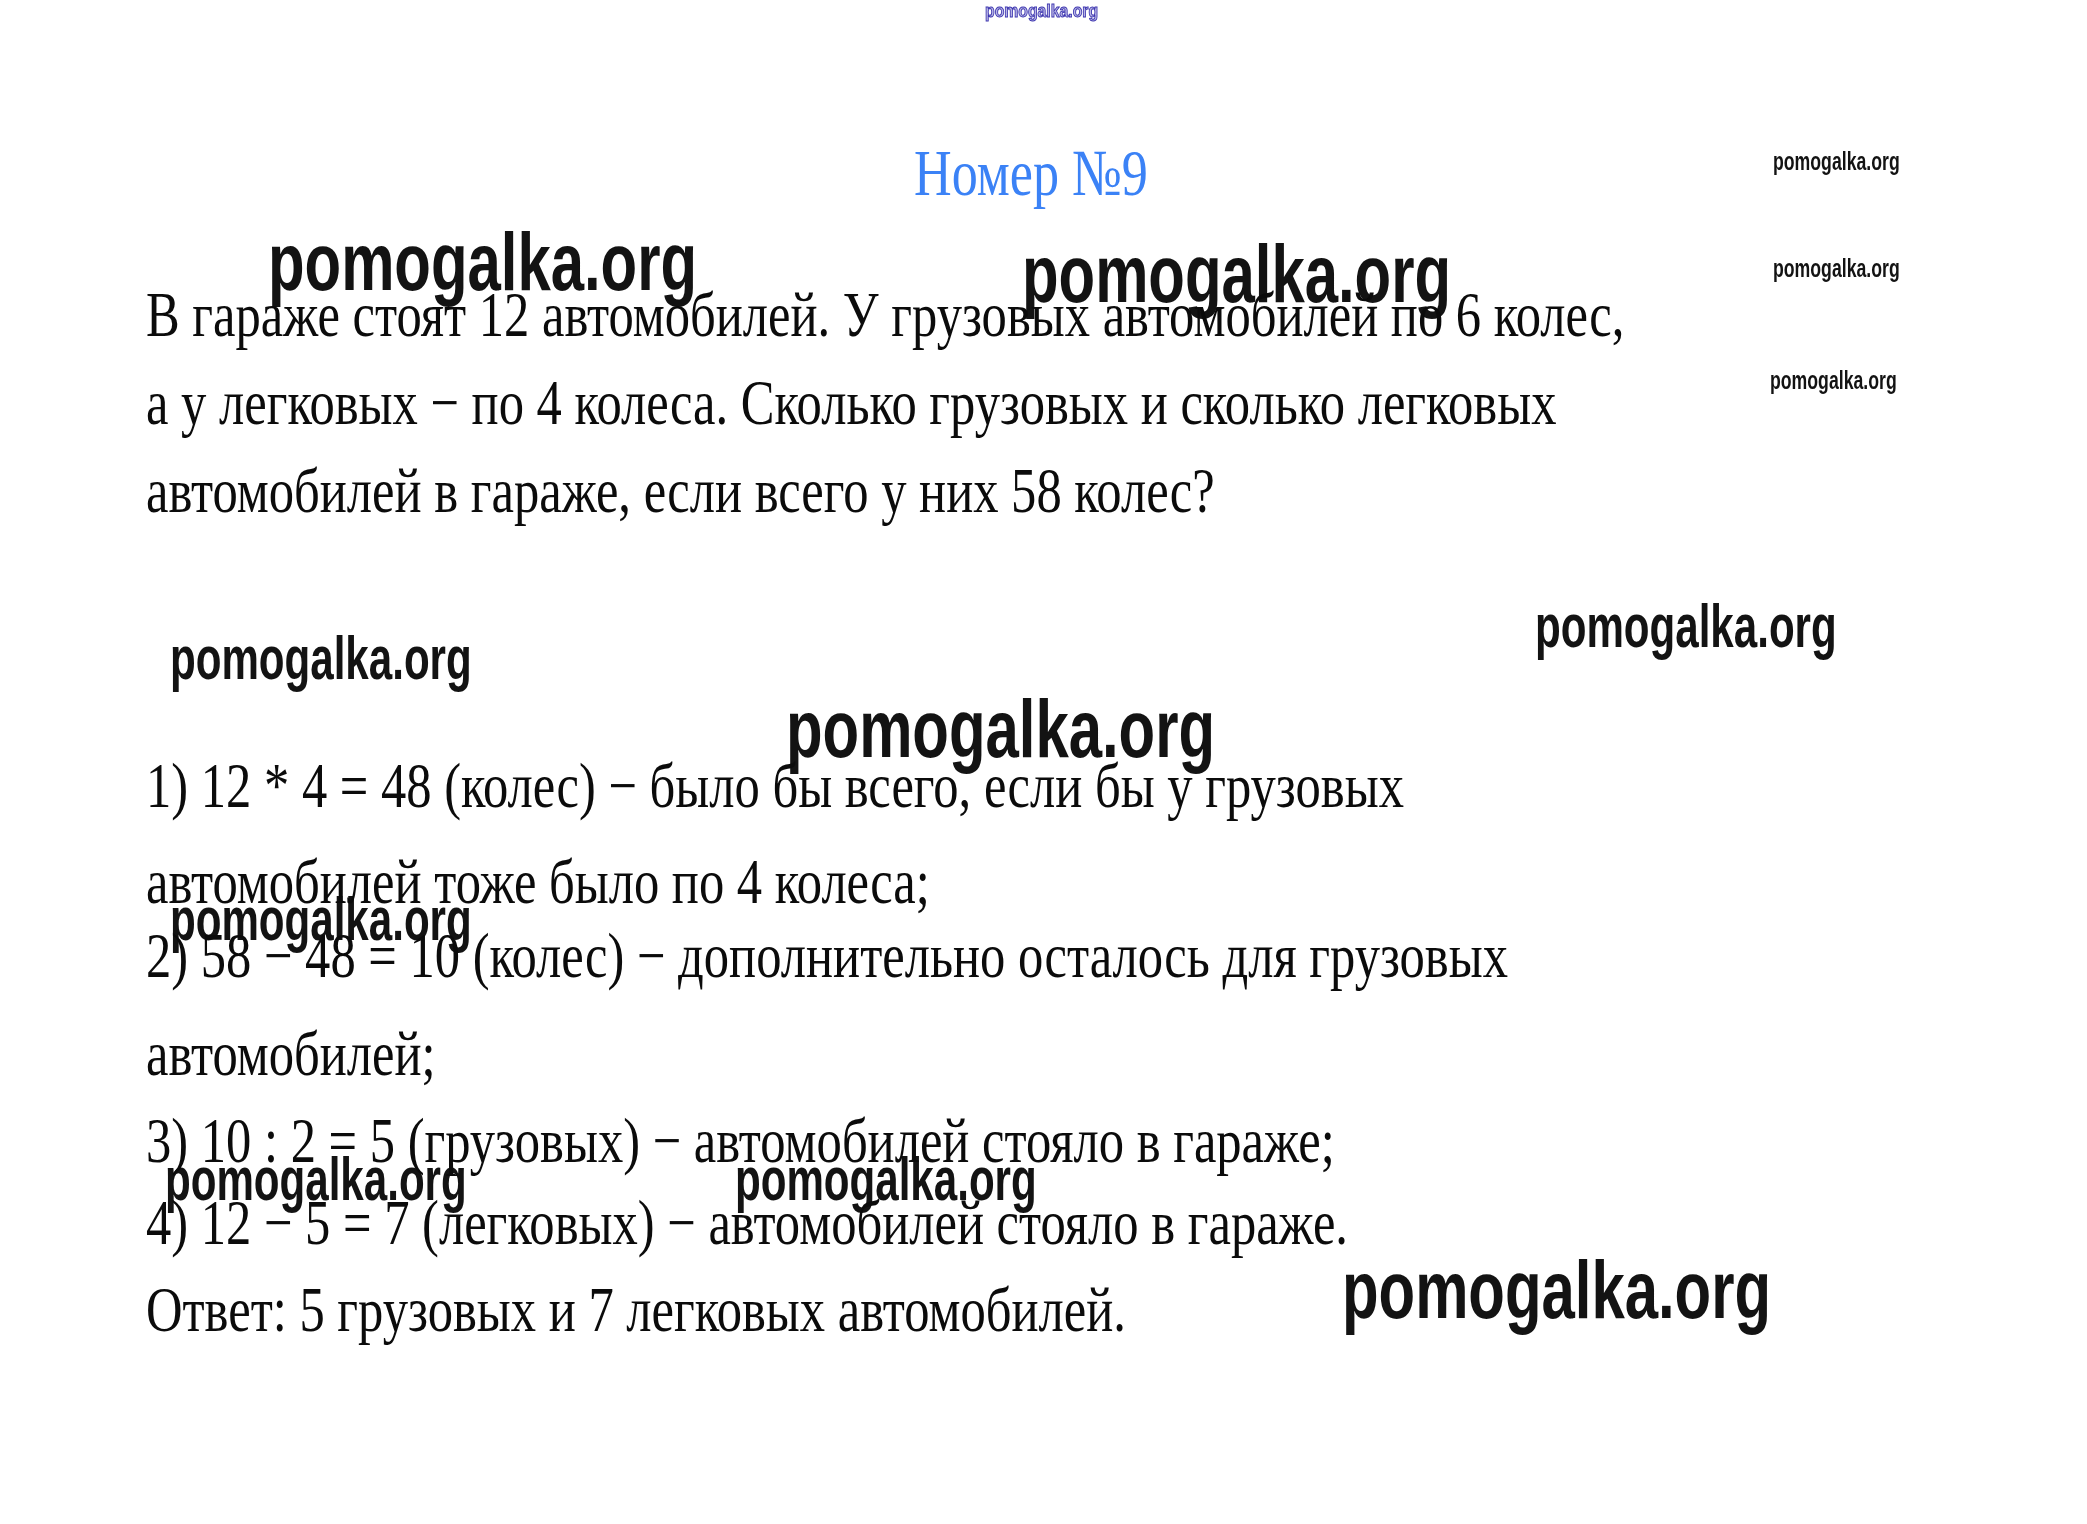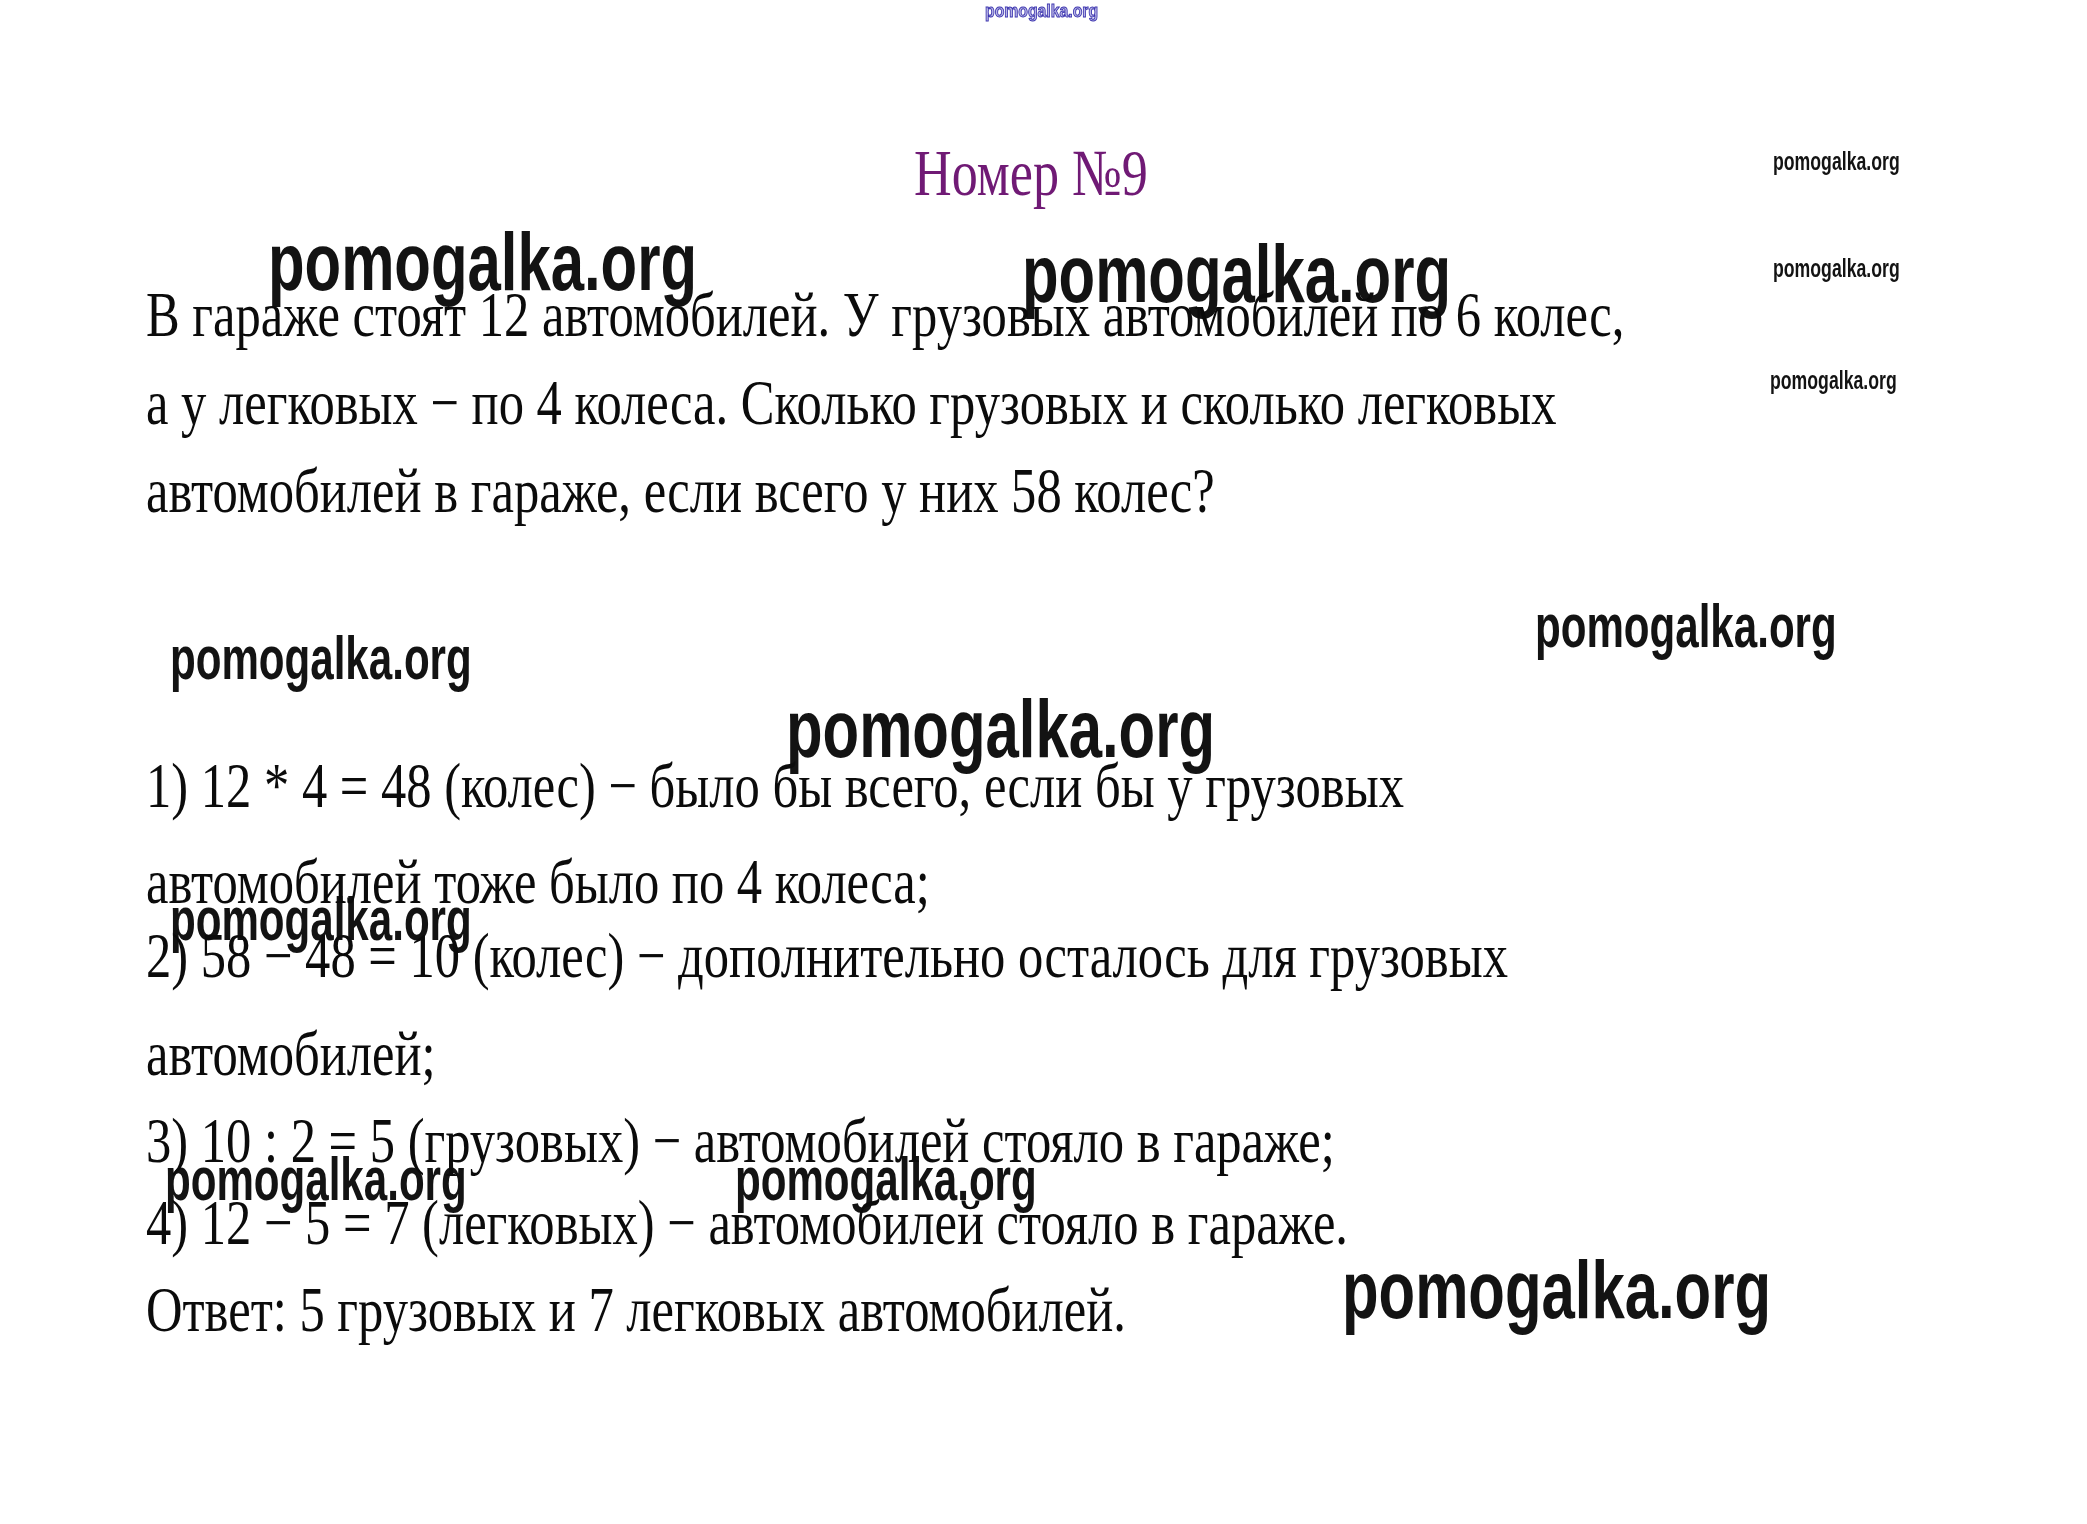--- a/index.html
+++ b/index.html
@@ -23,21 +23,21 @@
     transform-origin:left top;
   }
   
   .center-line {
     position:absolute;
     left:0; width:2062px;
     text-align:center;
     font-family:"Liberation Serif", serif;
     line-height:1;
     white-space:nowrap;
-    color:#701a75;
+    color:#3b82f6;
   }
   .center-line .cscale {
     display:inline-block;
     transform:scaleX(0.79);
     transform-origin:center top;
   }
   
   .wm {
     position:absolute;
     font-family:"Liberation Sans", sans-serif;

